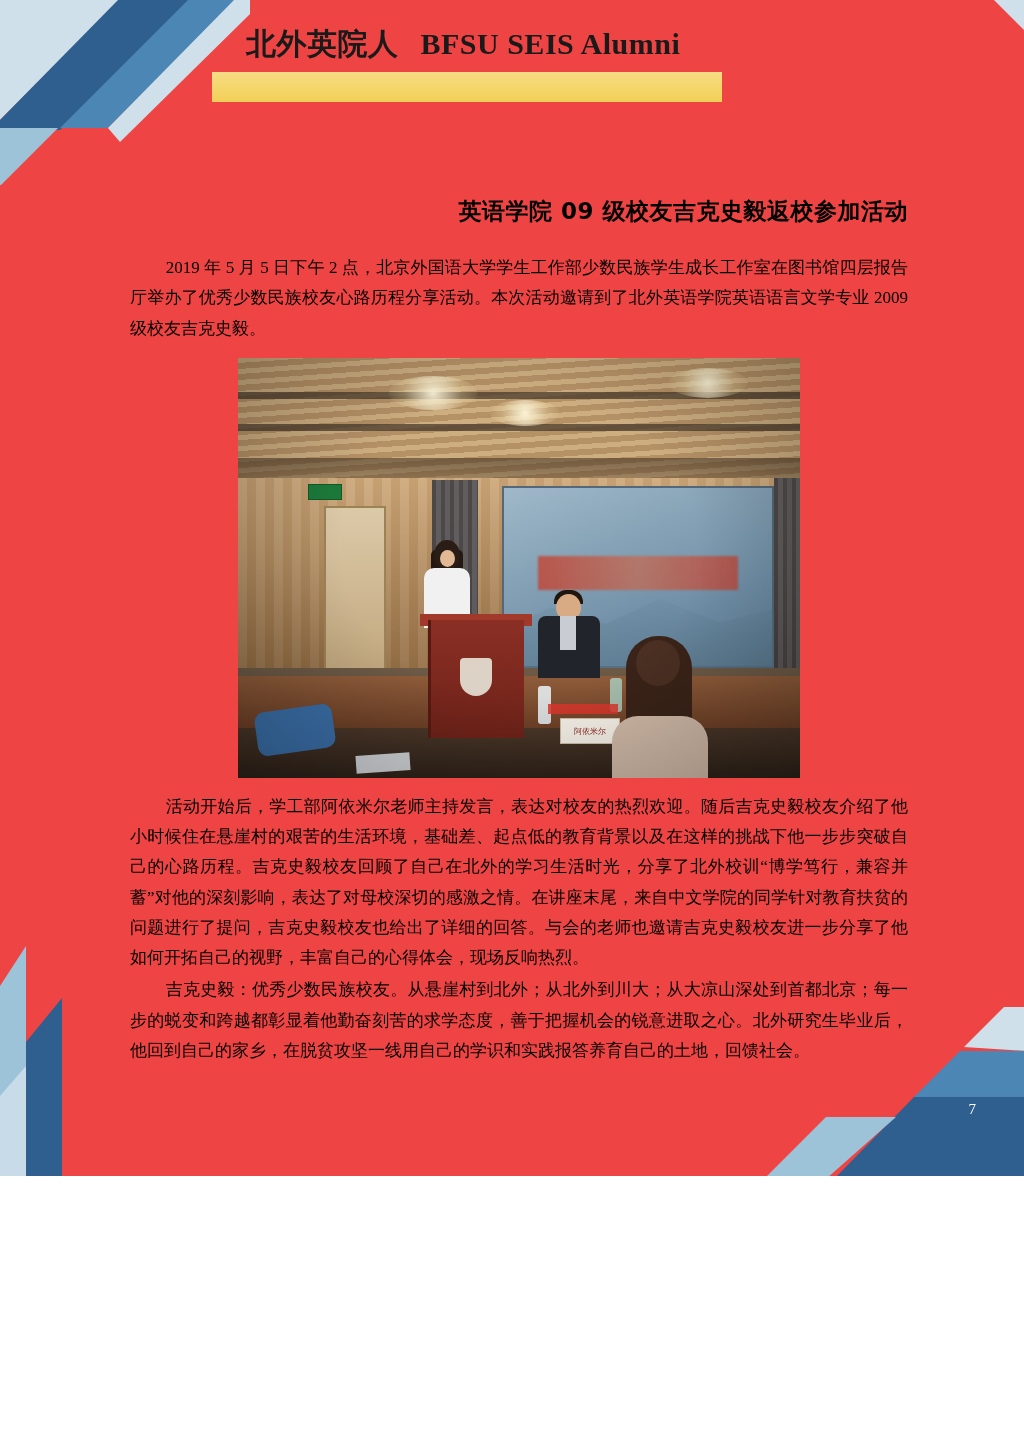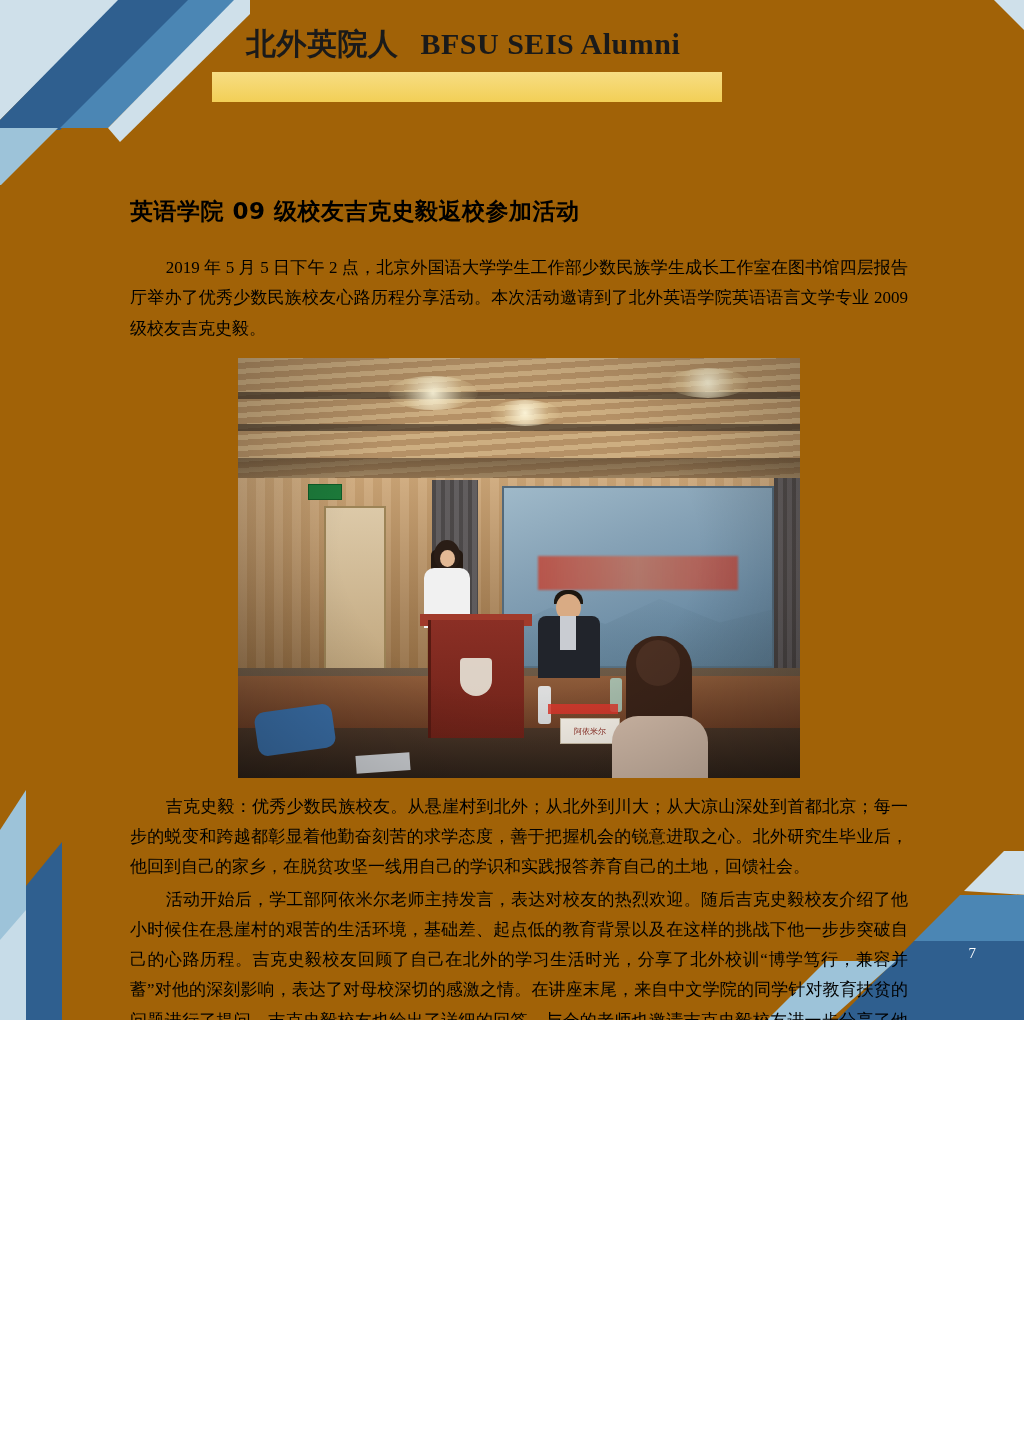--- a/index.html
+++ b/index.html
@@ -5,23 +5,23 @@
   * { box-sizing: border-box; margin: 0; padding: 0; }
   html, body {
     width: 1024px;
     height: 1448px;
     background: #ffffff;
     font-family: "Liberation Serif", "DejaVu Serif", serif;
   }
   .page {
     position: relative;
     width: 1024px;
-    height: 1020px;
+    height: 1176px;
     overflow: hidden;
-    background: #a16207;
+    background: #ef4444;
   }
 
   
   .deco { position: absolute; }
 
   
   .tl-wrap { left: 0; top: 0; width: 250px; height: 180px; }
   .tl-wrap svg { display: block; }
 
   .bl-wrap { left: 0; bottom: 0; width: 60px; height: 230px; }
@@ -51,21 +51,21 @@
   .masthead .en { font-family: "Liberation Serif", serif; font-weight: bold; }
 
   
   .content {
     position: absolute;
     left: 130px;
     top: 196px;
     width: 778px;
   }
   .doc-title {
-    text-align: left;
+    text-align: right;
     font-size: 23px;
     font-weight: bold;
     color: #000;
     margin-bottom: 26px;
     letter-spacing: 0.5px;
     font-family: "DejaVu Sans", sans-serif;
   }
   p.para {
     font-size: 17px;
     line-height: 1.78;
@@ -356,16 +356,16 @@
         <div class="ph-nameplate">阿依米尔</div>
         <div class="ph-person-b-hair"></div>
         <div class="ph-person-b-head"></div>
         <div class="ph-person-b-shoulder"></div>
         <div class="ph-blue-chair"></div>
         <div class="ph-paper1"></div>
         <div class="ph-vignette"></div>
       </div>
     </div>
 
+    <p class="para">活动开始后，学工部阿依米尔老师主持发言，表达对校友的热烈欢迎。随后吉克史毅校友介绍了他小时候住在悬崖村的艰苦的生活环境，基础差、起点低的教育背景以及在这样的挑战下他一步步突破自己的心路历程。吉克史毅校友回顾了自己在北外的学习生活时光，分享了北外校训“博学笃行，兼容并蓄”对他的深刻影响，表达了对母校深切的感激之情。在讲座末尾，来自中文学院的同学针对教育扶贫的问题进行了提问，吉克史毅校友也给出了详细的回答。与会的老师也邀请吉克史毅校友进一步分享了他如何开拓自己的视野，丰富自己的心得体会，现场反响热烈。</p>
     <p class="para">吉克史毅：优秀少数民族校友。从悬崖村到北外；从北外到川大；从大凉山深处到首都北京；每一步的蜕变和跨越都彰显着他勤奋刻苦的求学态度，善于把握机会的锐意进取之心。北外研究生毕业后，他回到自己的家乡，在脱贫攻坚一线用自己的学识和实践报答养育自己的土地，回馈社会。</p>
-    <p class="para">活动开始后，学工部阿依米尔老师主持发言，表达对校友的热烈欢迎。随后吉克史毅校友介绍了他小时候住在悬崖村的艰苦的生活环境，基础差、起点低的教育背景以及在这样的挑战下他一步步突破自己的心路历程。吉克史毅校友回顾了自己在北外的学习生活时光，分享了北外校训“博学笃行，兼容并蓄”对他的深刻影响，表达了对母校深切的感激之情。在讲座末尾，来自中文学院的同学针对教育扶贫的问题进行了提问，吉克史毅校友也给出了详细的回答。与会的老师也邀请吉克史毅校友进一步分享了他如何开拓自己的视野，丰富自己的心得体会，现场反响热烈。</p>
   </div>
 </div>
 
 </body></html>

